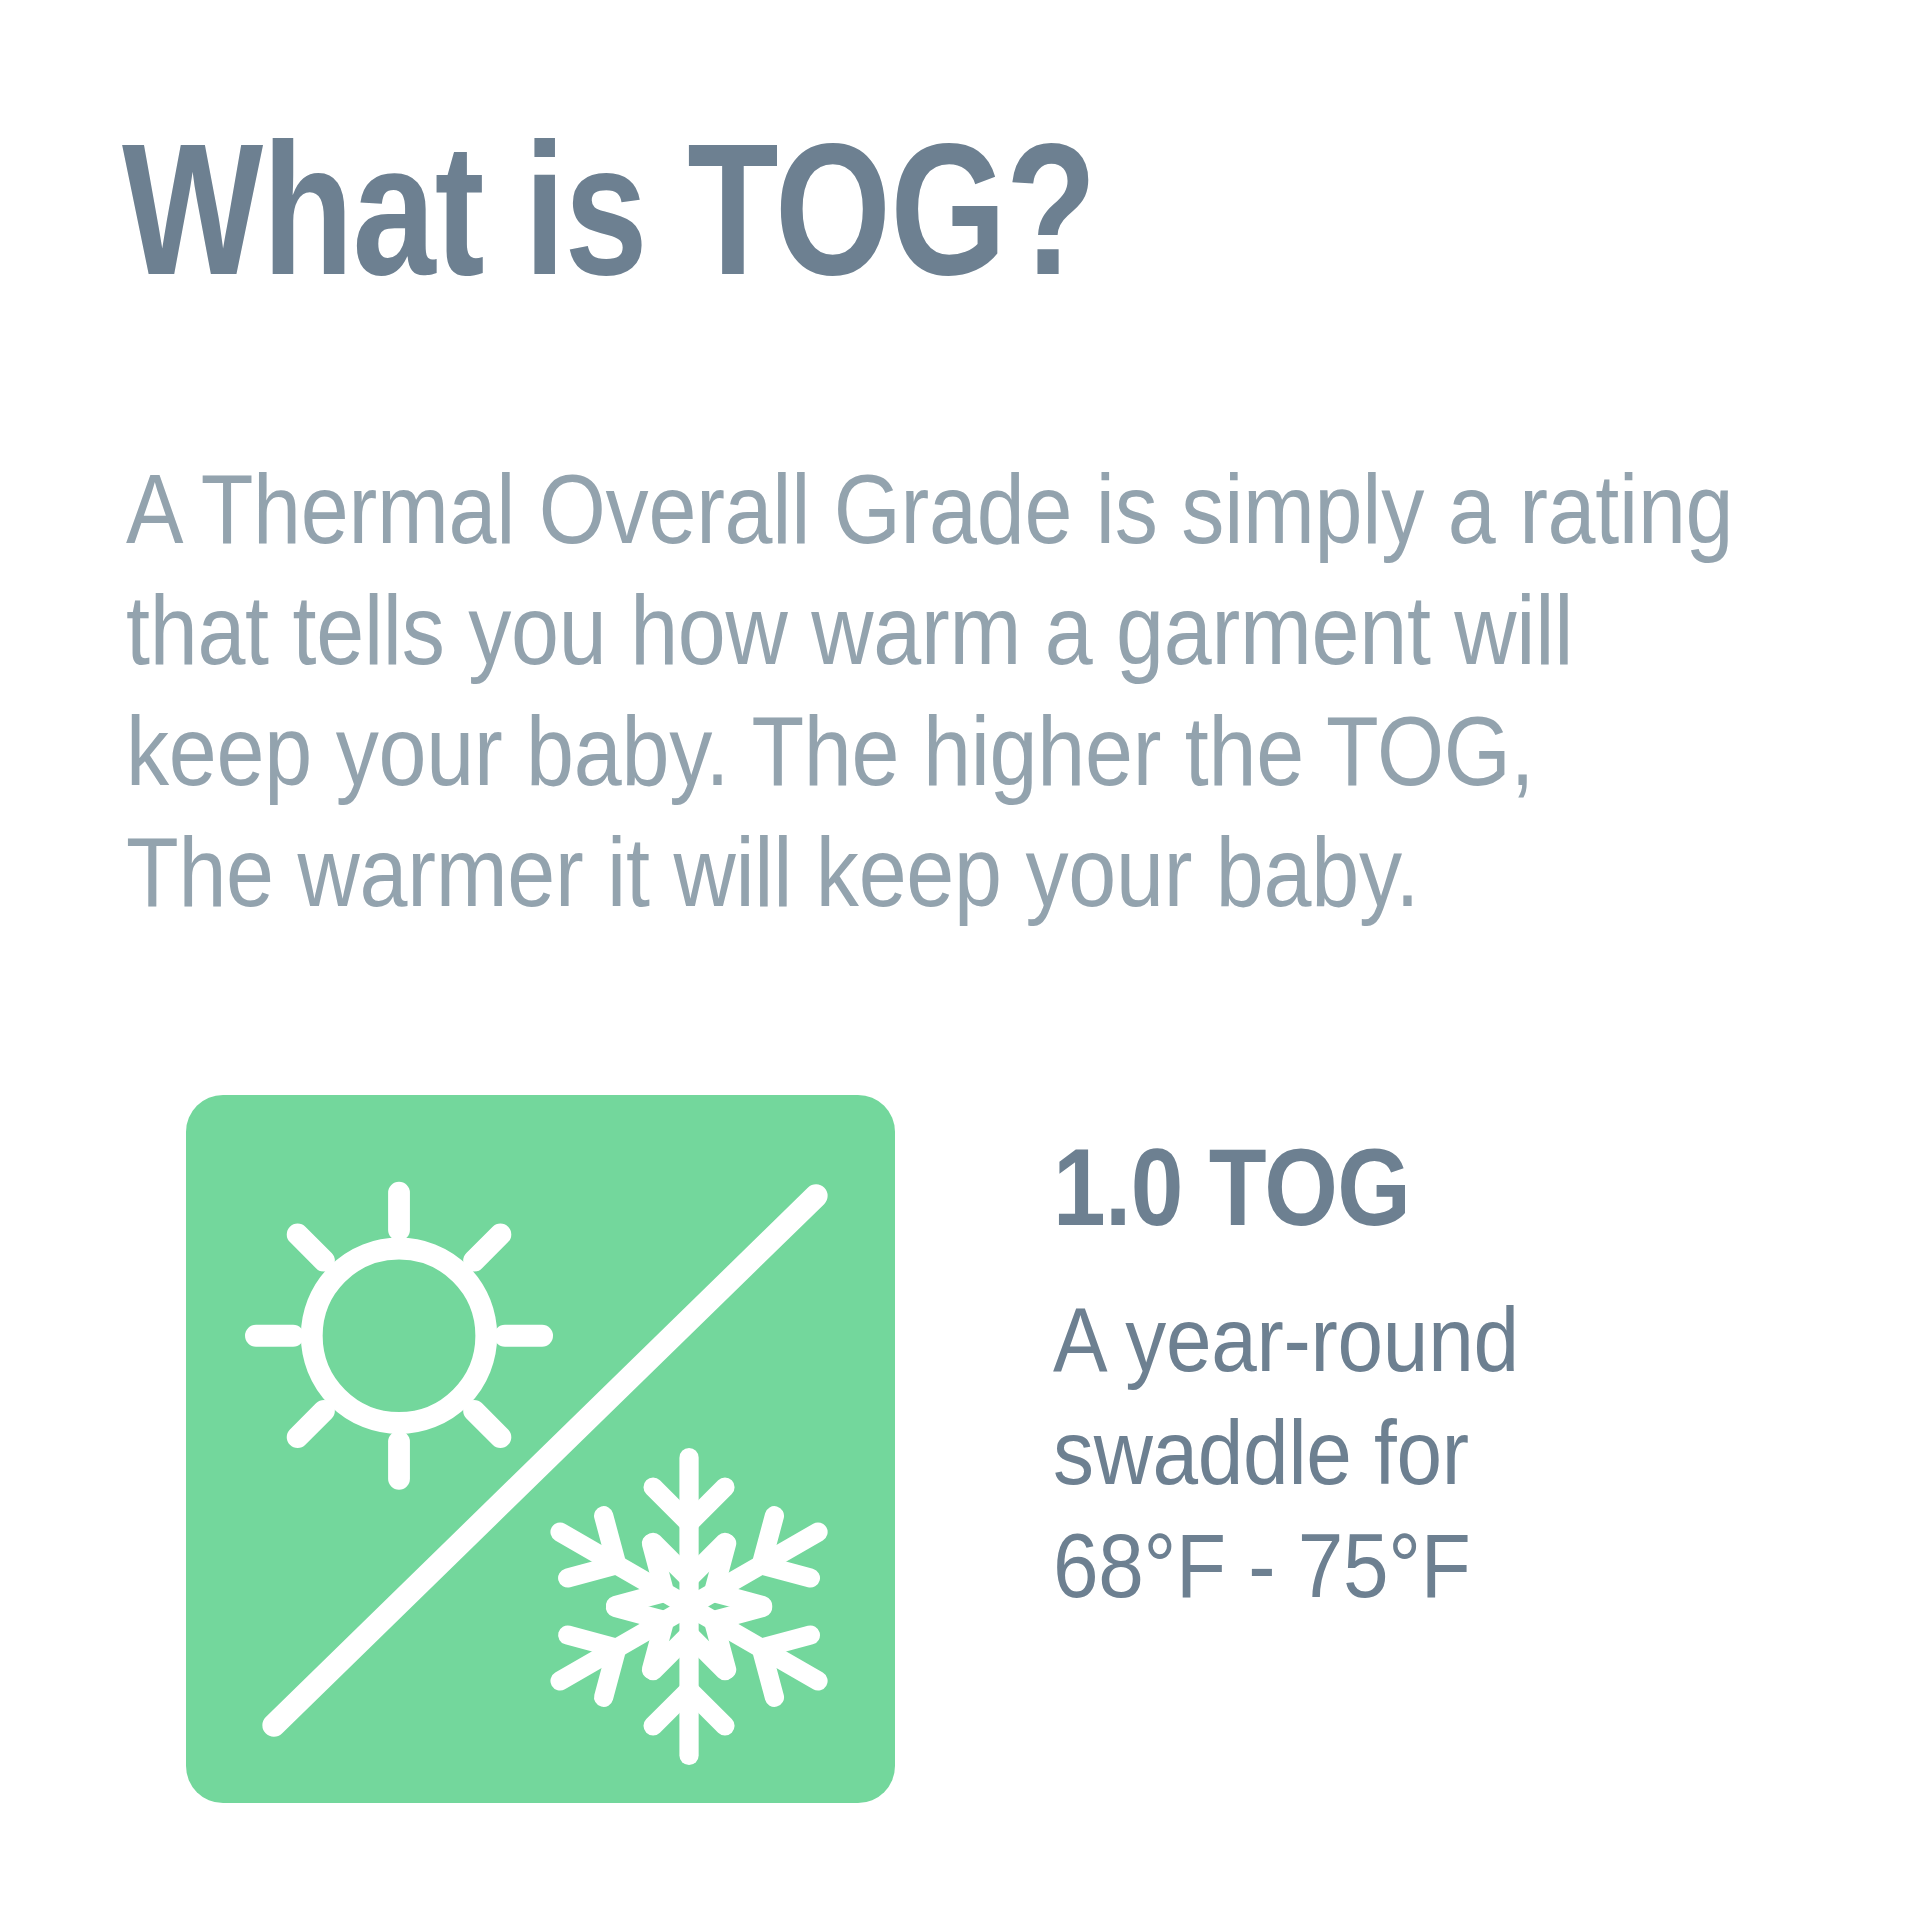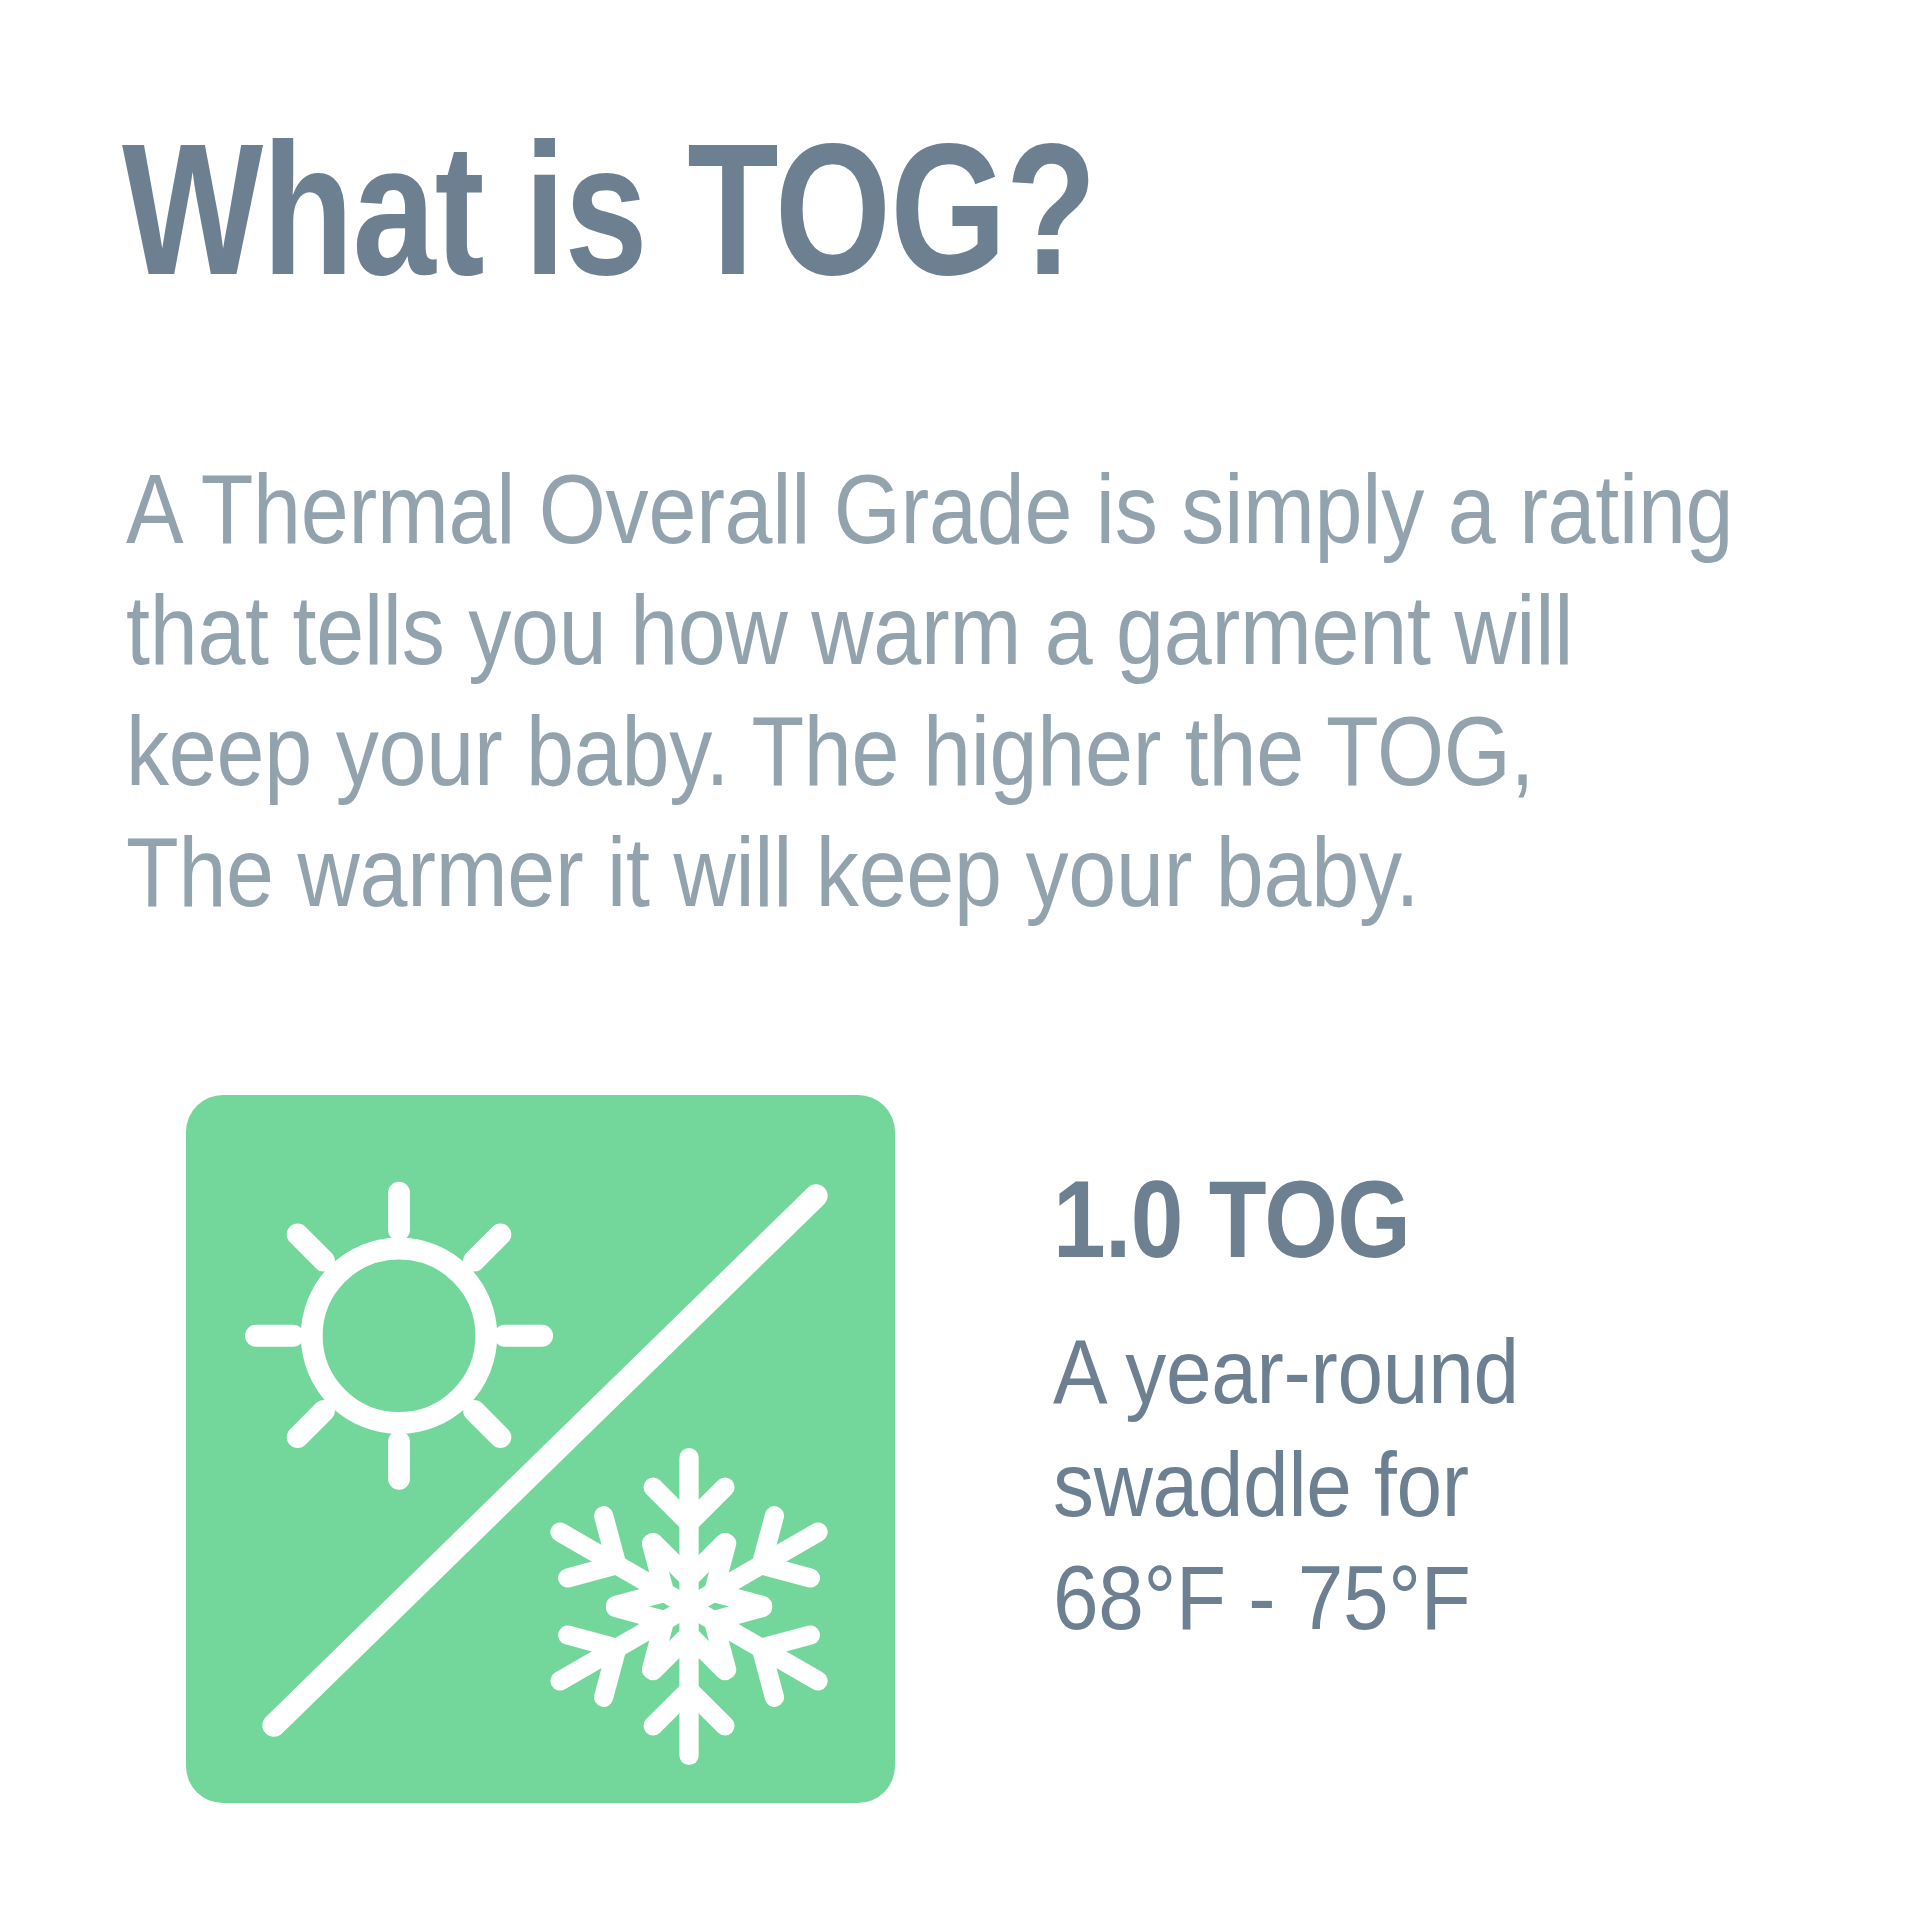--- a/index.html
+++ b/index.html
@@ -64,21 +64,20 @@
     overflow: hidden;
   }
   .tile svg { display: block; width: 100%; height: 100%; }
 
   
   .info {
     position: absolute;
     left: 1053px;
     top: 1127px;
     width: 770px;
-    margin-top: 32px;
   }
   .info-tog {
     font-size: 110px;
     line-height: 119px;
     font-weight: 700;
     color: #6d8091;
     letter-spacing: -0.6px;
     transform: scaleX(0.86);
     transform-origin: left top;
     white-space: nowrap;

